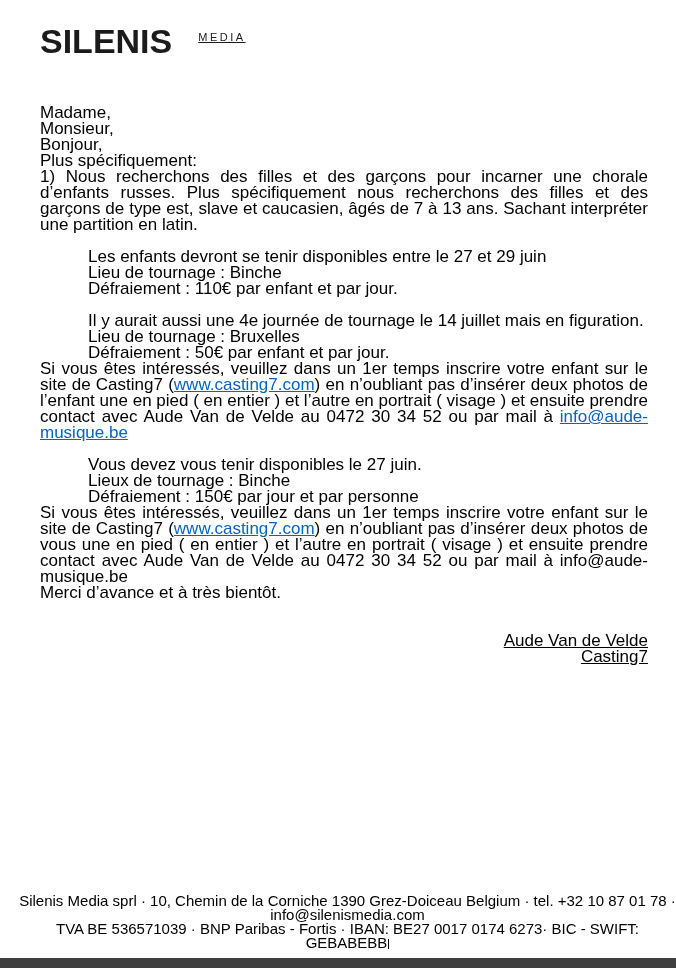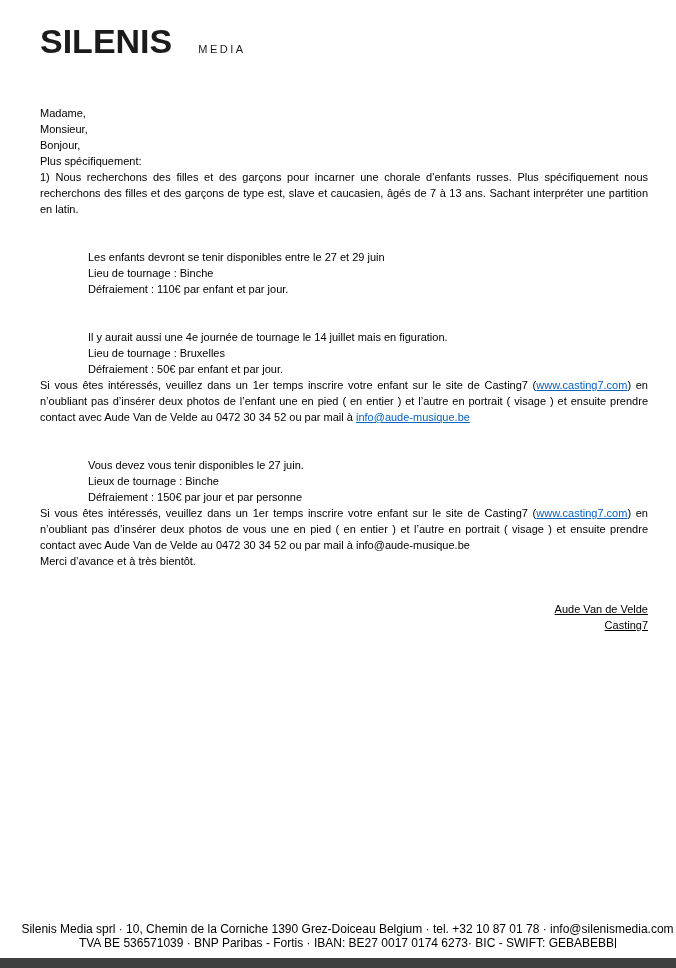--- a/index.html
+++ b/index.html
@@ -28,48 +28,49 @@
     font-weight: 800;
     letter-spacing: 0px;
     color: #1b1b1b;
   }
   .logo-sub {
     font-size: 11px;
     line-height: 11px;
     font-weight: 400;
     letter-spacing: 2.5px;
     color: #1b1b1b;
-    margin-top: 20px;
+    margin-top: 8px;
+    text-decoration: underline;
   }
   .content {
     position: absolute;
     top: 105px;
     left: 40px;
     right: 28px;
-    font-size: 11px;
+    font-size: 17px;
     line-height: 16px;
   }
   .content p { margin: 0; }
   .para { text-align: justify; }
   .details { margin-left: 48px; }
-  .gap { margin-top: 32px; }
+  .gap { margin-top: 16px; }
   .gap2 { margin-top: 32px; }
   .doc-link {
     color: #0563c1;
     text-decoration: underline;
     cursor: pointer;
   }
   .signature { text-align: right; text-decoration: underline; }
   .footer {
     position: absolute;
     left: 0;
     right: 0;
     bottom: 18px;
     text-align: center;
-    font-size: 12px;
+    font-size: 15px;
     line-height: 14px;
     color: #000000;
     padding-left: 19px;
   }
   .footer p { margin: 0; }
   .caret {
     display: inline-block;
     width: 1px;
     height: 10px;
     background: #000000;

